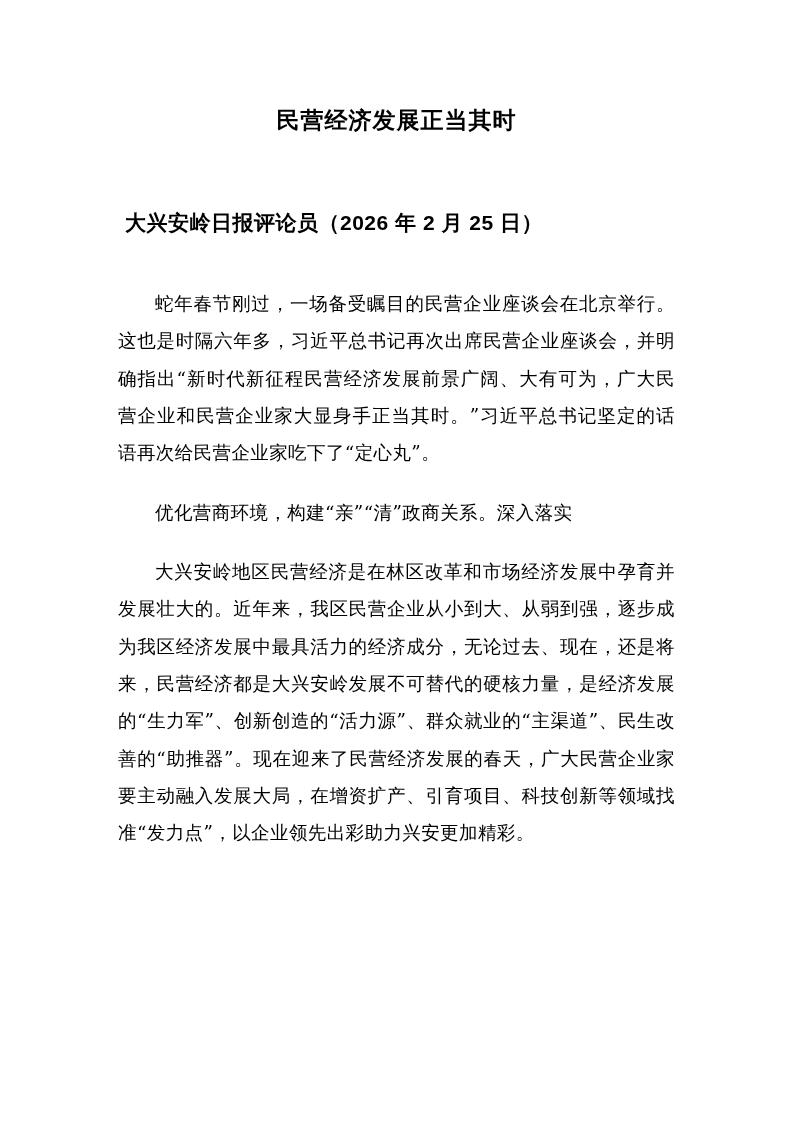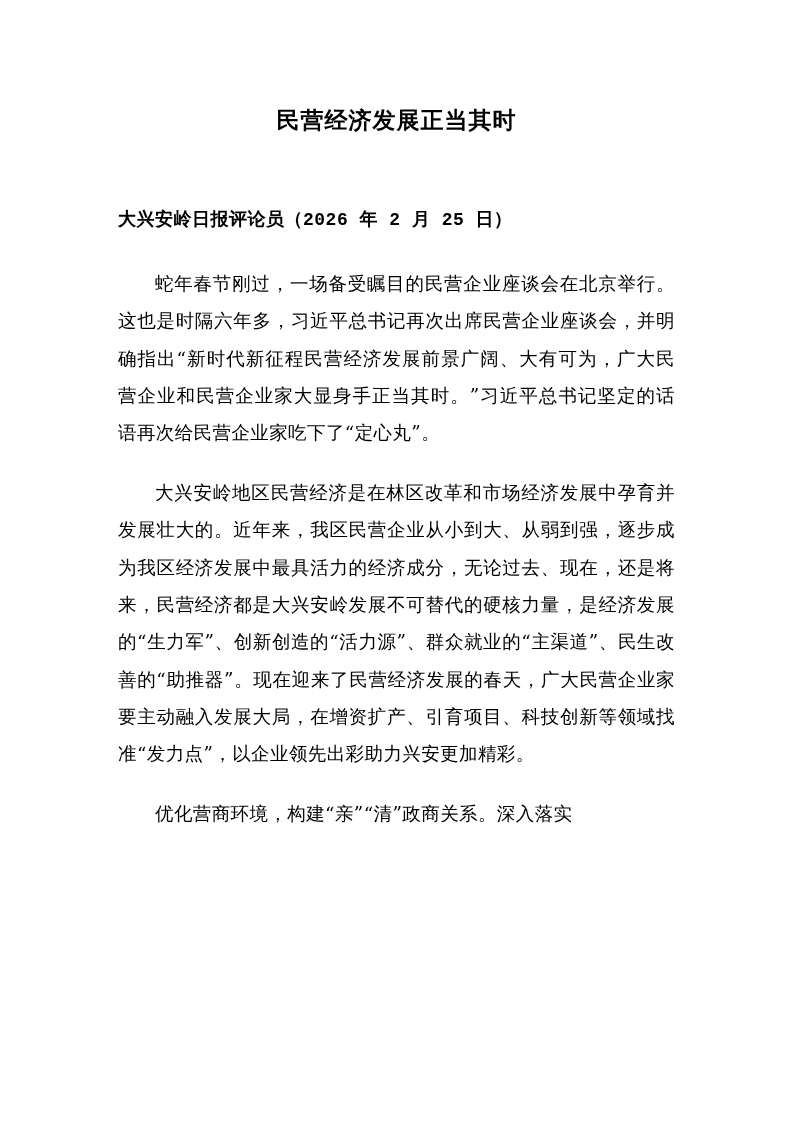--- a/index.html
+++ b/index.html
@@ -26,34 +26,34 @@
     margin: 8px;
     padding-top: 96px;
     text-align: center;
     font-size: 23px;
     font-weight: bold;
     letter-spacing: 1px;
     line-height: 1.4;
     font-family: "DejaVu Sans", "Liberation Sans", sans-serif;
   }
   .byline {
-    margin: 0;
+    margin: 7px;
     padding-top: 62px;
-    font-size: 18px;
+    font-size: 21px;
     font-weight: bold;
     letter-spacing: 0.5px;
     line-height: 1.6;
     text-align: left;
-    font-family: Liberation Mono, monospace;
+    font-family: Liberation Sans, sans-serif;
   }
   .body-text {
     padding-top: 30px;
   }
   p.para {
-    margin: 0 0 22px 0;
+    margin: 8px 0 22px 0;
     font-size: 18.5px;
     line-height: 2.02;
     text-align: justify;
     text-justify: inter-ideograph;
     text-indent: 2em;
     letter-spacing: 0.4px;
     font-family: "DejaVu Serif", "Liberation Serif", serif;
   }
   p.para:last-child {
     margin-bottom: 0;
@@ -63,17 +63,17 @@
 <body>
 
 <div class="page">
 
   <h1 class="doc-title">民营经济发展正当其时</h1>
 
   <div class="byline">大兴安岭日报评论员（2026 年 2 月 25 日）</div>
 
   <div class="body-text">
     <p class="para">蛇年春节刚过，一场备受瞩目的民营企业座谈会在北京举行。这也是时隔六年多，习近平总书记再次出席民营企业座谈会，并明确指出“新时代新征程民营经济发展前景广阔、大有可为，广大民营企业和民营企业家大显身手正当其时。”习近平总书记坚定的话语再次给民营企业家吃下了“定心丸”。</p>
+    <p class="para">优化营商环境，构建“亲”“清”政商关系。深入落实</p>
     <p class="para">大兴安岭地区民营经济是在林区改革和市场经济发展中孕育并发展壮大的。近年来，我区民营企业从小到大、从弱到强，逐步成为我区经济发展中最具活力的经济成分，无论过去、现在，还是将来，民营经济都是大兴安岭发展不可替代的硬核力量，是经济发展的“生力军”、创新创造的“活力源”、群众就业的“主渠道”、民生改善的“助推器”。现在迎来了民营经济发展的春天，广大民营企业家要主动融入发展大局，在增资扩产、引育项目、科技创新等领域找准“发力点”，以企业领先出彩助力兴安更加精彩。</p>
-    <p class="para">优化营商环境，构建“亲”“清”政商关系。深入落实</p>
   </div>
 
 </div>
 
 </body></html>

